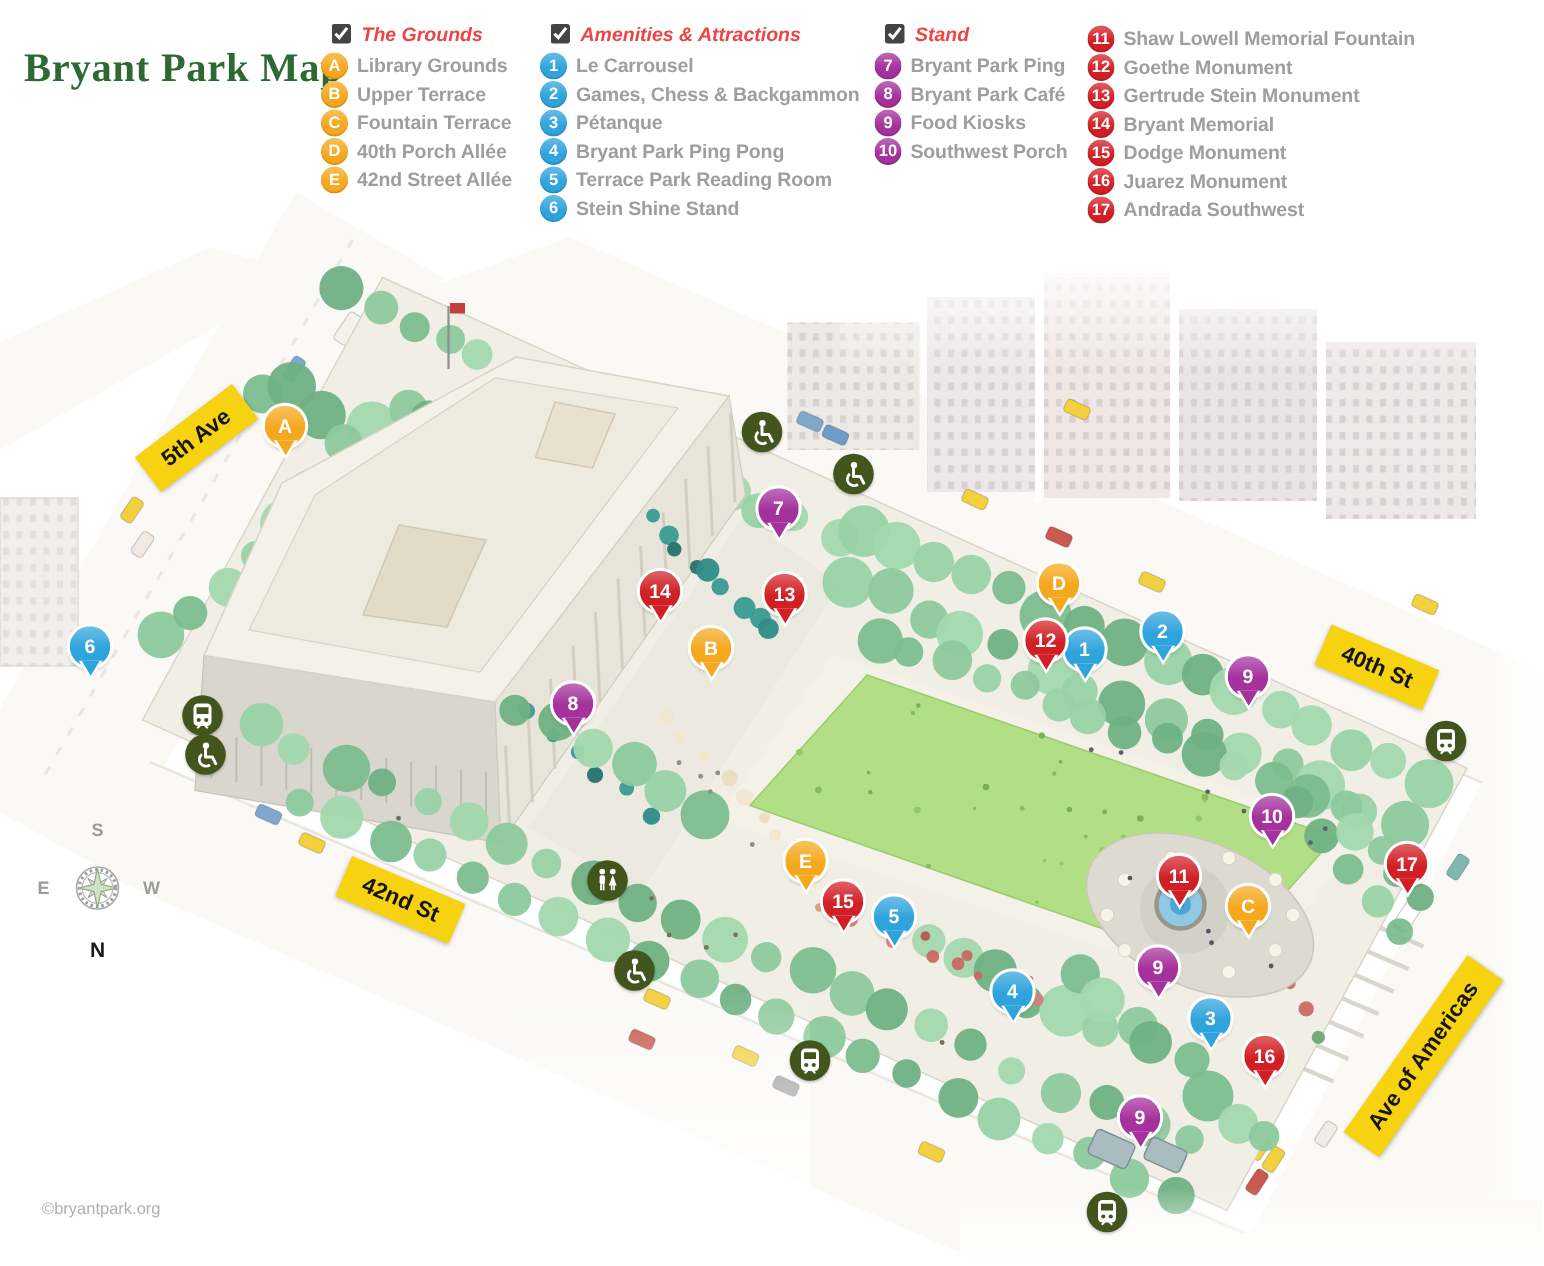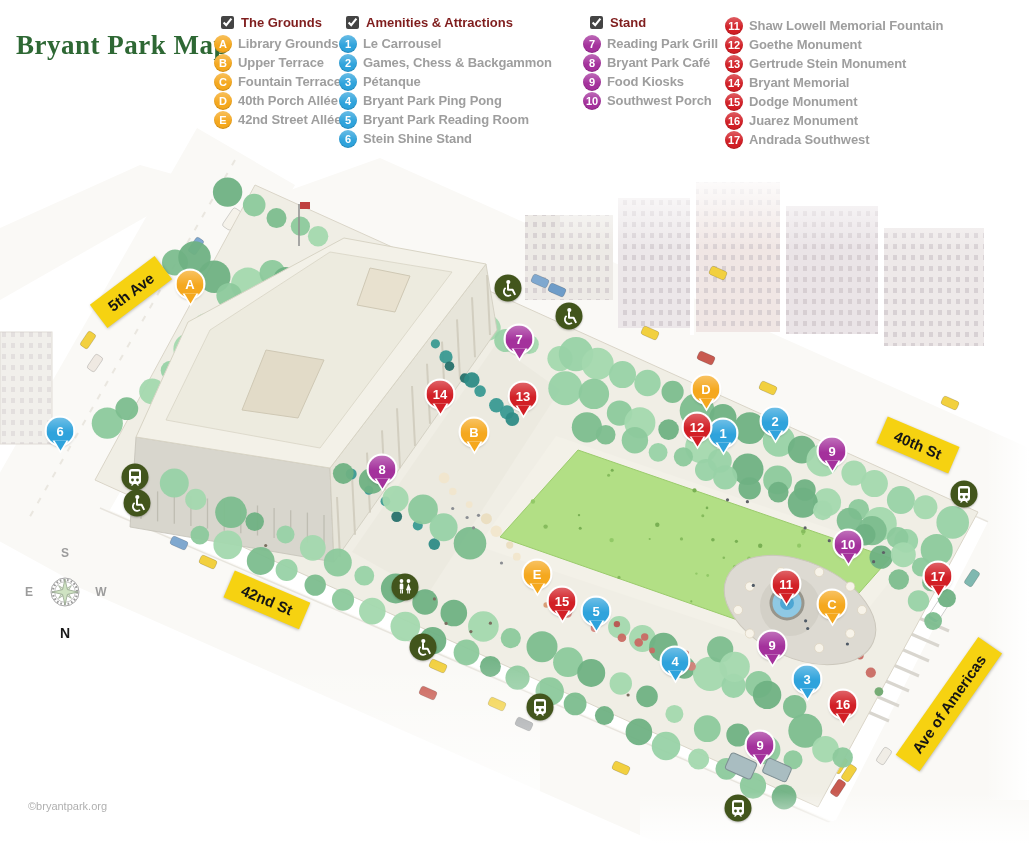--- a/index.html
+++ b/index.html
@@ -8,21 +8,21 @@
   #map-svg{position:absolute;left:0;top:0;z-index:0;}
 
   
   .page-title{position:absolute;left:16px;top:12px;font-family:"Liberation Serif",serif;
     font-weight:bold;font-size:27px;color:#2E6834;letter-spacing:.5px;z-index:3;}
 
   
   .lgroup{position:absolute;top:13px;z-index:3;}
   .lg-head{display:flex;align-items:center;gap:7px;margin-left:7px;height:18px;}
   .lg-head input{width:13px;height:13px;margin:0;accent-color:#444;}
-  .lg-title{font-size:13px;font-weight:bold;color:#7f1d1d;white-space:nowrap;}
+  .lg-title{font-size:13px;font-weight:bold;color:#ef4444;white-space:nowrap;font-style:italic;}
   .lg-item{display:flex;align-items:center;height:19px;margin-top:0;}
   .lg-items{margin-top:3px;}
   .lc{flex:0 0 18px;width:18px;height:18px;border-radius:50%;background:var(--c,#999);
       color:#fff;font-size:11px;font-weight:bold;line-height:18px;text-align:center;
       background-image:linear-gradient(rgba(255,255,255,.28),rgba(255,255,255,0) 60%);
       box-shadow:inset 0 -1px 1px rgba(0,0,0,.18);}
   .lg-label{margin-left:6px;font-size:13px;font-weight:bold;color:#9E9E9E;white-space:nowrap;
       letter-spacing:-.1px;}
 
   
@@ -513,21 +513,21 @@
         <span class="lc" style="--c: #F5A81E;">D</span>
         <span class="lg-label">40th Porch Allée</span>
         </div>
       <div class="lg-item">
         <span class="lc" style="--c: #F5A81E;">E</span>
         <span class="lg-label">42nd Street Allée</span>
         </div>
     </div>
   </div>
 
-  <div class="lgroup" style="left:339px;">
+  <div class="lgroup" style="left:360px;">
     <div class="lg-head">
       <input type="checkbox" checked="" style="">
       <span class="lg-title">Amenities &amp; Attractions</span>
     </div>
     <div class="lg-items">
       <div class="lg-item">
         <span class="lc" style="--c: #2FA3DC;">1</span>
         <span class="lg-label">Le Carrousel</span>
         </div>
       <div class="lg-item">
@@ -537,38 +537,38 @@
       <div class="lg-item">
         <span class="lc" style="--c: #2FA3DC;">3</span>
         <span class="lg-label">Pétanque</span>
         </div>
       <div class="lg-item">
         <span class="lc" style="--c: #2FA3DC;">4</span>
         <span class="lg-label">Bryant Park Ping Pong</span>
         </div>
       <div class="lg-item">
         <span class="lc" style="--c: #2FA3DC;">5</span>
-        <span class="lg-label">Bryant Park Reading Room</span>
+        <span class="lg-label">Terrace Park Reading Room</span>
         </div>
       <div class="lg-item">
         <span class="lc" style="--c: #2FA3DC;">6</span>
         <span class="lg-label">Stein Shine Stand</span>
         </div>
     </div>
   </div>
 
   <div class="lgroup" style="left:583px;">
     <div class="lg-head">
       <input type="checkbox" checked="" style="">
       <span class="lg-title">Stand</span>
     </div>
     <div class="lg-items">
       <div class="lg-item">
         <span class="lc" style="--c: #A4319C;">7</span>
-        <span class="lg-label">Reading Park Grill</span>
+        <span class="lg-label">Bryant Park Ping</span>
         </div>
       <div class="lg-item">
         <span class="lc" style="--c: #A4319C;">8</span>
         <span class="lg-label">Bryant Park Café</span>
         </div>
       <div class="lg-item">
         <span class="lc" style="--c: #A4319C;">9</span>
         <span class="lg-label">Food Kiosks</span>
         </div>
       <div class="lg-item">

